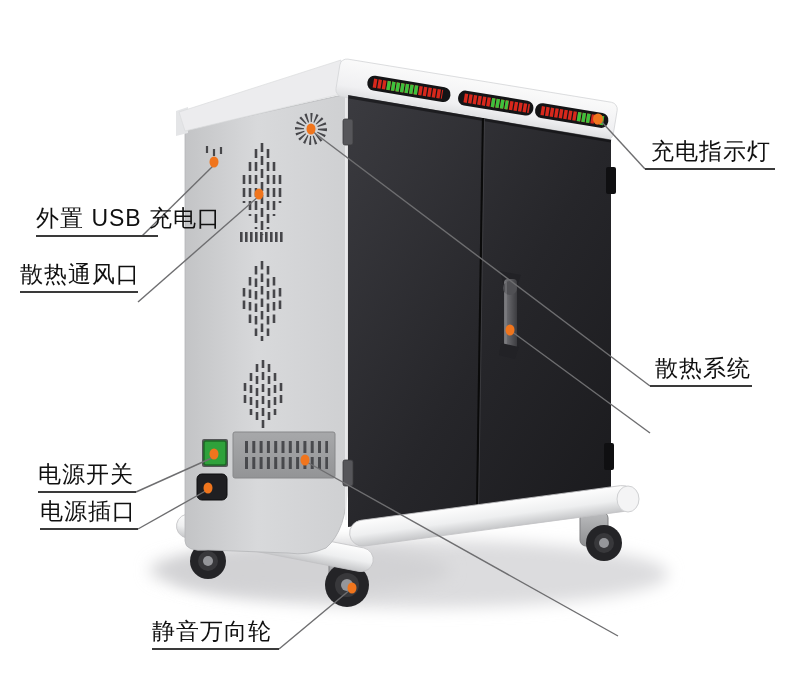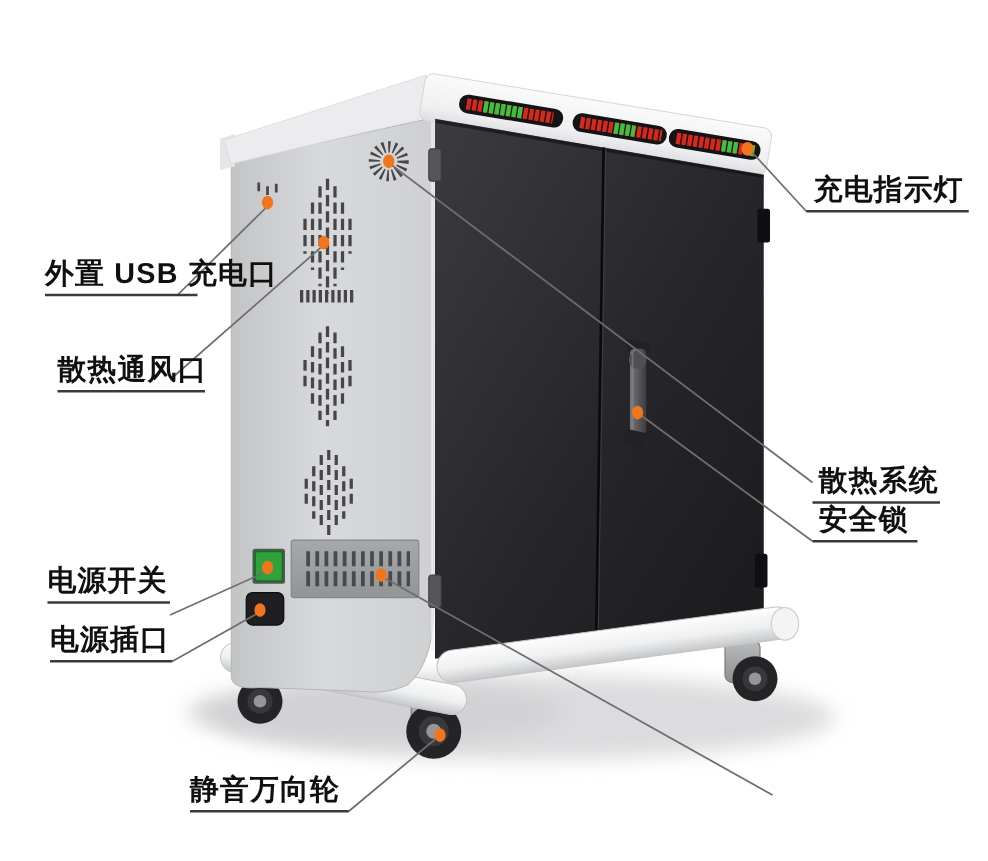--- a/index.html
+++ b/index.html
@@ -1,20 +1,20 @@
 <!DOCTYPE html>
 <html><head>
 <meta charset="utf-8">
 <style>
   html,body{margin:0;padding:0;background:#ffffff;}
   .stage{position:relative;width:790px;height:689px;background:#ffffff;overflow:hidden;
          font-family:"Liberation Sans","DejaVu Sans",sans-serif;}
   .scene{position:absolute;left:0;top:0;}
   .callout{position:absolute;z-index:5;}
-  .callout-text{font-size:23px;font-weight:700;color:#101010;letter-spacing:1px;
+  .callout-text{font-size:23px;font-weight:400;color:#101010;letter-spacing:1px;
                 white-space:nowrap;line-height:27px;}
   .callout-underline{height:2px;background:#3a3a3a;margin-top:3px;}
 </style>
 </head>
 <body>
 
 <div class="stage">
 
   <svg class="scene" width="790" height="689" viewBox="0 0 790 689">
     <defs>
@@ -215,49 +215,45 @@
       <ellipse cx="305" cy="460" rx="4.5" ry="5.5"></ellipse>
       <ellipse cx="352" cy="588" rx="4.5" ry="5.5"></ellipse>
     </g>
   </svg>
 
   <div class="callout" style="left:36px;top:205px;">
     <div class="callout-text">外置 USB 充电口</div>
     <div class="callout-underline" style="width:122px;"></div>
   </div>
 
-  <div class="callout" style="left:20px;top:282px;margin-left:26px;">
+  <div class="callout" style="left:20px;top:261px;">
     <div class="callout-text">散热通风口</div>
     <div class="callout-underline" style="width:118px;"></div>
   </div>
 
-  <div class="callout" style="left:38px;top:451px;">
+  <div class="callout" style="left:38px;top:461px;">
     <div class="callout-text">电源开关</div>
     <div class="callout-underline" style="width:98px;"></div>
   </div>
 
   <div class="callout" style="left:40px;top:498px;">
     <div class="callout-text">电源插口</div>
     <div class="callout-underline" style="width:98px;"></div>
   </div>
 
   <div class="callout" style="left:152px;top:618px;">
     <div class="callout-text">静音万向轮</div>
     <div class="callout-underline" style="width:127px;"></div>
   </div>
 
   <div class="callout" style="left:645px;top:138px;">
     <div class="callout-text" style="padding-left:6px;">充电指示灯</div>
     <div class="callout-underline" style="width:130px;"></div>
   </div>
 
   <div class="callout" style="left:650px;top:355px;">
-    <div class="callout-text" style="padding-left:5px;margin-top:16px;">散热系统</div>
+    <div class="callout-text" style="padding-left:5px;">散热系统</div>
     <div class="callout-underline" style="width:102px;"></div>
   </div>
 
-  <div class="callout" style="left:650px;top:402px;">
-    <div class="callout-text" style="padding-left:5px;">安全锁</div>
-    <div class="callout-underline" style="width:84px;"></div>
-  </div>
 
 
 </div>
 
 </body></html>

